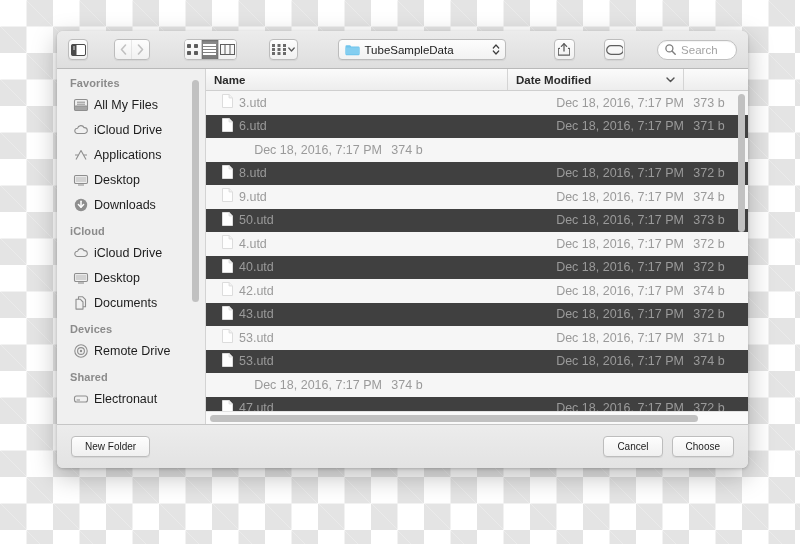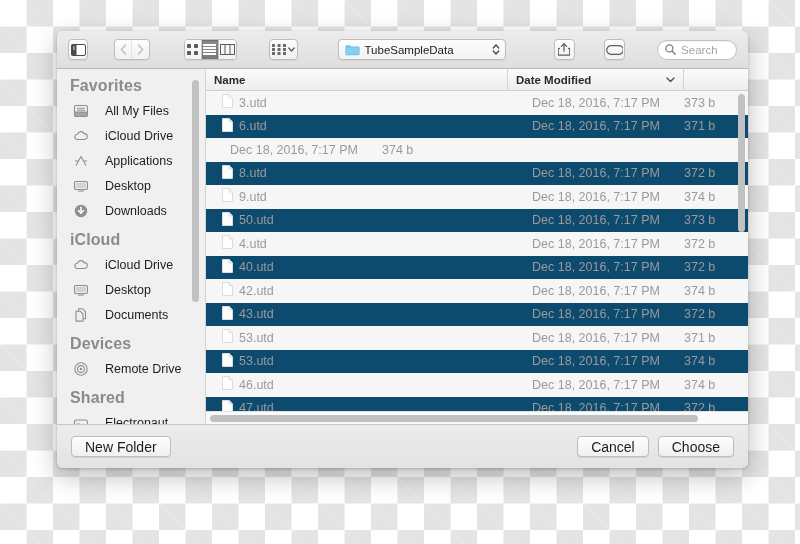--- a/index.html
+++ b/index.html
@@ -153,34 +153,34 @@
   #sidebar {
     width: 149px;
     flex: 0 0 149px;
     background: #f0f0f0;
     border-right: 1px solid #d3d3d3;
     position: relative;
     padding-top: 8px;
     overflow: hidden;
   }
   .side-head {
-    font-size: 16px;
+    font-size: 11px;
     font-weight: bold;
     color: #8b8b8b;
     padding: 0 0 3px 13px;
     margin-top: 8px;
     letter-spacing: 0.1px;
   }
   .side-head:first-child { margin-top: 0; }
   .side-item {
     height: 25px;
     display: flex;
     align-items: center;
     padding-left: 16px;
-    gap: 16px;
+    gap: 5px;
     text-align: right;
   }
   .side-label {
     font-size: 12.5px;
     color: #1d1d1d;
     white-space: nowrap;
   }
   .side-icon {
     width: 16px;
     height: 16px;
@@ -206,21 +206,21 @@
     background: #c1c1c1;
     border-radius: 4px;
   }
 
   
   #list-pane {
     flex: 1;
     display: flex;
     flex-direction: column;
     min-width: 0;
-    background: #0c4a6e;
+    background: #404040;
     position: relative;
   }
 
   #list-header {
     height: 22px;
     flex: 0 0 22px;
     background: linear-gradient(to bottom, #fbfbfb, #ededed);
     border-bottom: 1px solid #cfcfcf;
     display: flex;
     align-items: center;
@@ -265,26 +265,26 @@
     display: flex;
     align-items: center;
     gap: 6px;
     padding-left: 16px;
     min-width: 0;
   }
   .fname-text { white-space: nowrap; }
   .fdate {
     width: 176px;
     flex: 0 0 176px;
-    text-align: center;
+    text-align: right;
   }
   .fsize {
     width: 64px;
     flex: 0 0 64px;
-    text-align: left;
+    text-align: center;
     padding-right: 14px;
   }
   .doc-icon { flex: 0 0 11px; }
 
   
   #v-scroll-thumb {
     position: absolute;
     right: 3px;
     top: 3px;
     width: 7px;
@@ -323,21 +323,21 @@
     align-items: center;
     padding: 0 14px;
     gap: 9px;
   }
   .push-btn {
     height: 21px;
     padding: 9px 13px;
     background: linear-gradient(to bottom, #fdfdfd, #f0f0f0);
     border: 1px solid #bdbdbd;
     border-radius: 4px;
-    font-size: 14px;
+    font-size: 10px;
     color: #1c1c1c;
     display: flex;
     align-items: center;
     justify-content: center;
     box-shadow: 0 1px 0 rgba(255,255,255,0.9) inset, 0 1px 1px rgba(0,0,0,0.07);
     white-space: nowrap;
   }
 </style>
 </head>
 <body>
@@ -695,27 +695,20 @@
                 <span class="doc-icon"><svg xmlns="http://www.w3.org/2000/svg" width="11" height="14" viewBox="0 0 11 14">
                     <path d="M0.5 0.5 h6.6 l3.4 3.4 v9.6 h-10 z" fill="#fefefe" stroke="#dcdcdc" stroke-width="1"></path>
                     <path d="M7.1 0.5 v3.4 h3.4" fill="#f2f2f2" stroke="#dcdcdc" stroke-width="1" stroke-linejoin="round"></path>
                   </svg></span>
                 <span class="fname-text">53.utd</span>
               </div>
               <div class="fdate">Dec 18, 2016, 7:17 PM</div>
               <div class="fsize">374 b</div>
             </div>
             <div class="frow alt">
-              <div class="fname">
-                <span class="doc-icon"><svg xmlns="http://www.w3.org/2000/svg" width="11" height="14" viewBox="0 0 11 14">
-                    <path d="M0.5 0.5 h6.6 l3.4 3.4 v9.6 h-10 z" fill="#fefefe" stroke="#dcdcdc" stroke-width="1"></path>
-                    <path d="M7.1 0.5 v3.4 h3.4" fill="#f2f2f2" stroke="#dcdcdc" stroke-width="1" stroke-linejoin="round"></path>
-                  </svg></span>
-                <span class="fname-text">46.utd</span>
-              </div>
               <div class="fdate">Dec 18, 2016, 7:17 PM</div>
               <div class="fsize">374 b</div>
             </div>
             <div class="frow">
               <div class="fname">
                 <span class="doc-icon"><svg xmlns="http://www.w3.org/2000/svg" width="11" height="14" viewBox="0 0 11 14">
                     <path d="M0.5 0.5 h6.6 l3.4 3.4 v9.6 h-10 z" fill="#fefefe" stroke="#dcdcdc" stroke-width="1"></path>
                     <path d="M7.1 0.5 v3.4 h3.4" fill="#f2f2f2" stroke="#dcdcdc" stroke-width="1" stroke-linejoin="round"></path>
                   </svg></span>
                 <span class="fname-text">47.utd</span>

